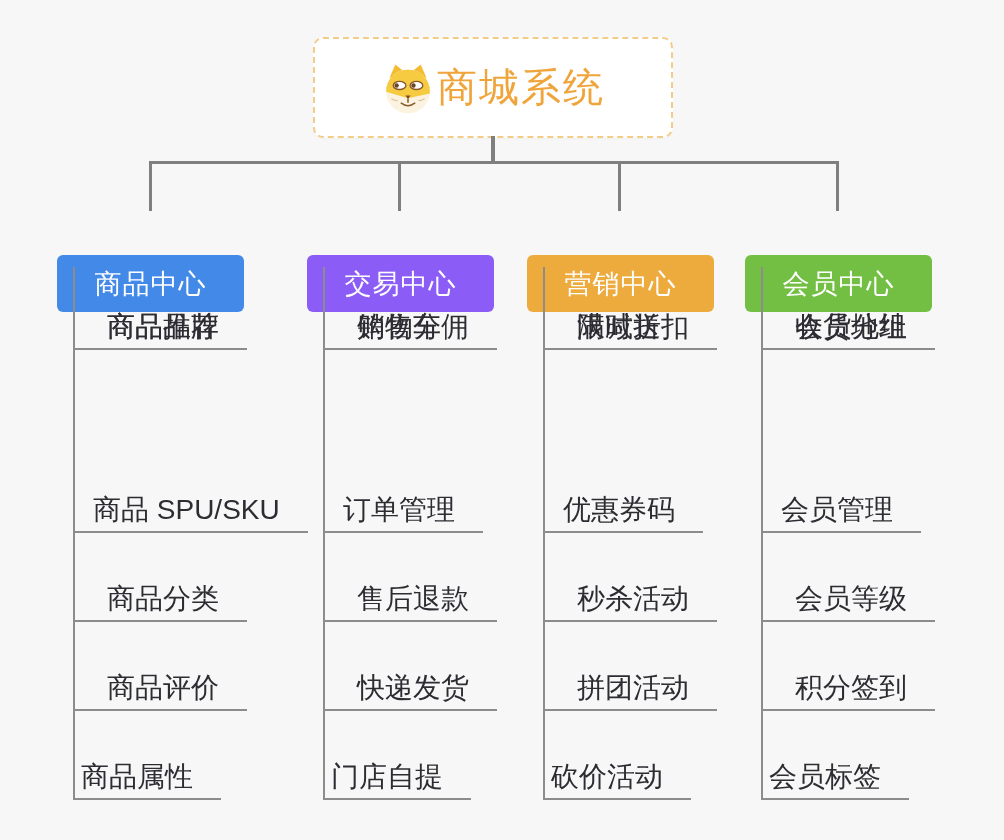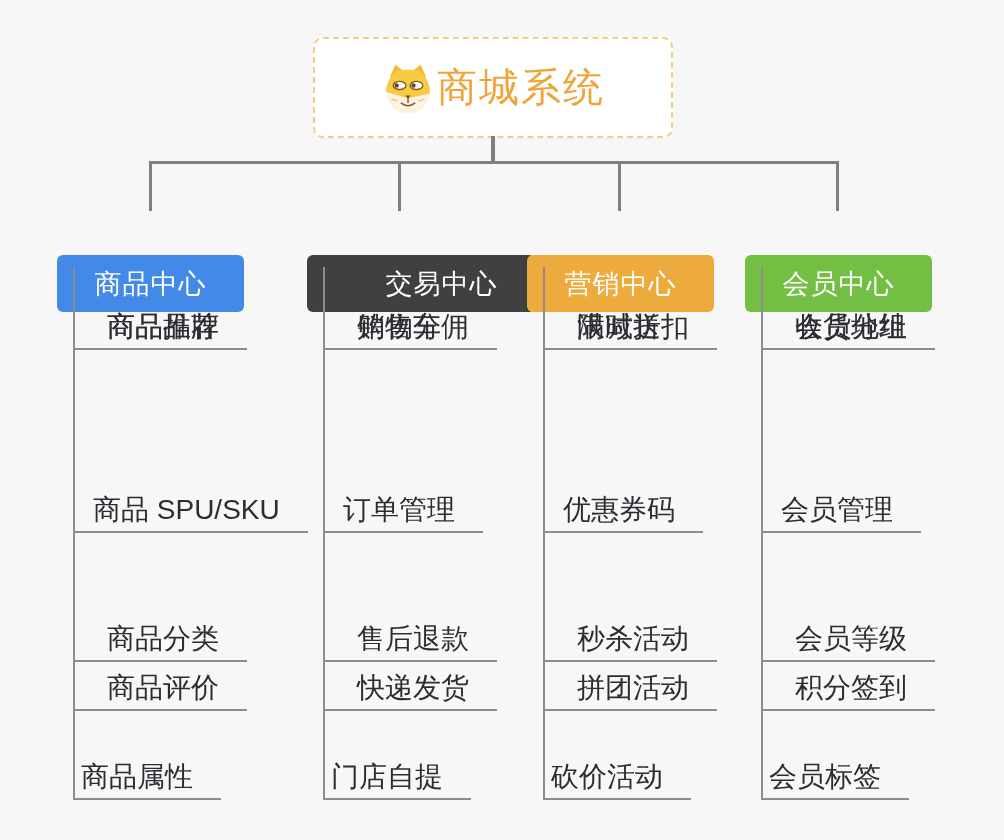--- a/index.html
+++ b/index.html
@@ -40,21 +40,21 @@
   }
   .branch-trunk{position:absolute;left:16px;top:57px;width:2px;height:533px;background:#8c8c8c;}
   .item{
     position:absolute;left:16px;white-space:nowrap;
     font-size:28px;color:#2c2c32;line-height:30px;
     padding:0 28px 6px 34px;border-bottom:2px solid #8c8c8c;cursor:pointer;
   }
   .item:nth-of-type(1){top:107px;}
   .item:nth-of-type(2){top:196px;}
   .item:nth-of-type(3){top:285px;padding-left:20px;}
-  .item:nth-of-type(4){top:374px;margin-top:40px;}
+  .item:nth-of-type(4){top:374px;}
   .item:nth-of-type(5){top:463px;}
   .item:nth-of-type(6){top:552px;padding-left:8px;}
 </style>
 </head>
 <body>
 
 <div class="canvas">
 
   <div class="root-node">
     <svg class="root-icon" viewBox="0 0 64 64">
@@ -90,21 +90,21 @@
     <div class="branch-trunk"></div>
     <div class="item">商品 SPU/SKU</div>
     <div class="item">商品分类</div>
     <div class="item">商品评价</div>
     <div class="item">商品属性</div>
     <div class="item">商品推荐</div>
     <div class="item">商品品牌</div>
   </div>
 
   <div class="branch branch-2">
-    <div class="branch-header" style="background-color: #404040; padding-left: 41px;">交易中心</div>
+    <div class="branch-header" style="background-color: #8b5cf6;">交易中心</div>
     <div class="branch-trunk"></div>
     <div class="item">订单管理</div>
     <div class="item">售后退款</div>
     <div class="item">快递发货</div>
     <div class="item">门店自提</div>
     <div class="item">购物车</div>
     <div class="item">销售分佣</div>
   </div>
 
   <div class="branch branch-3">

